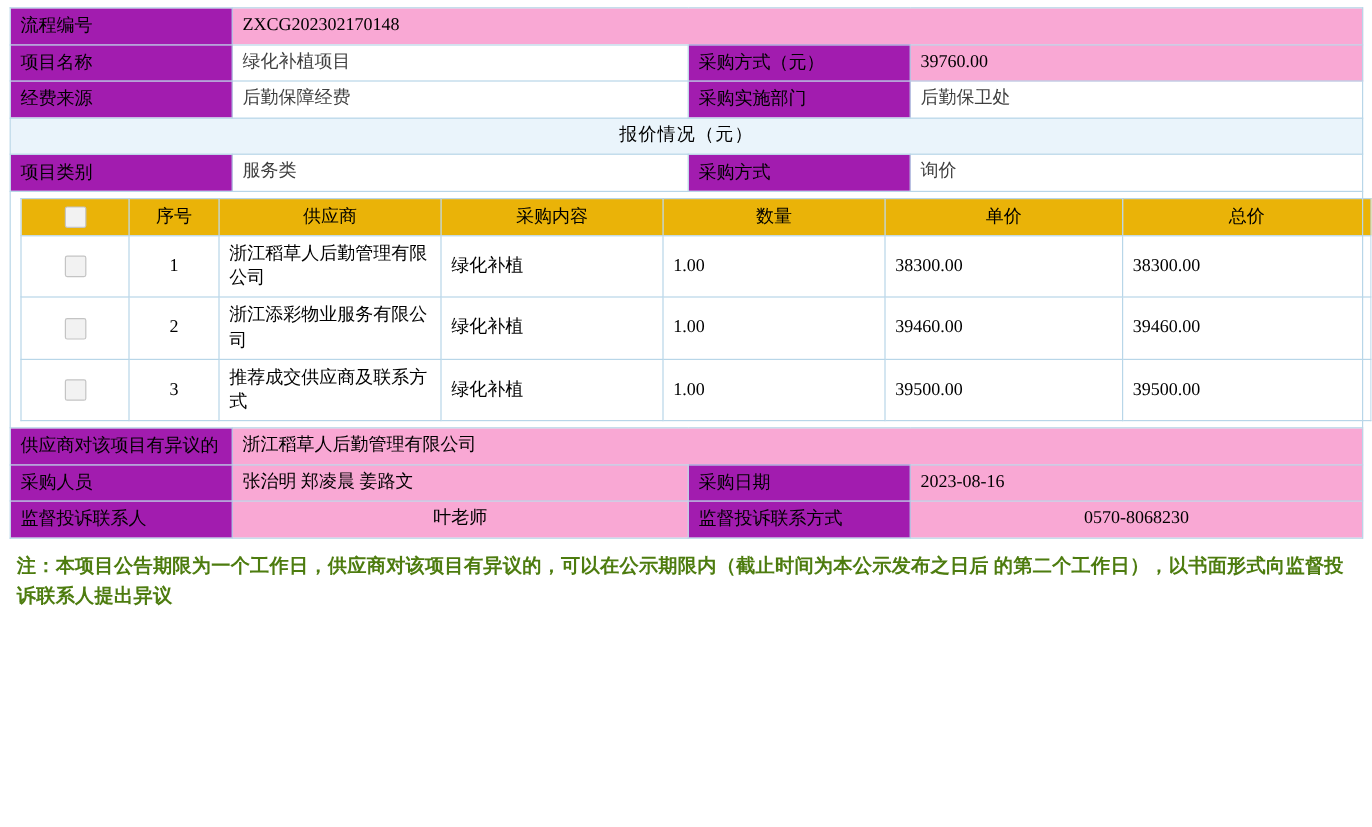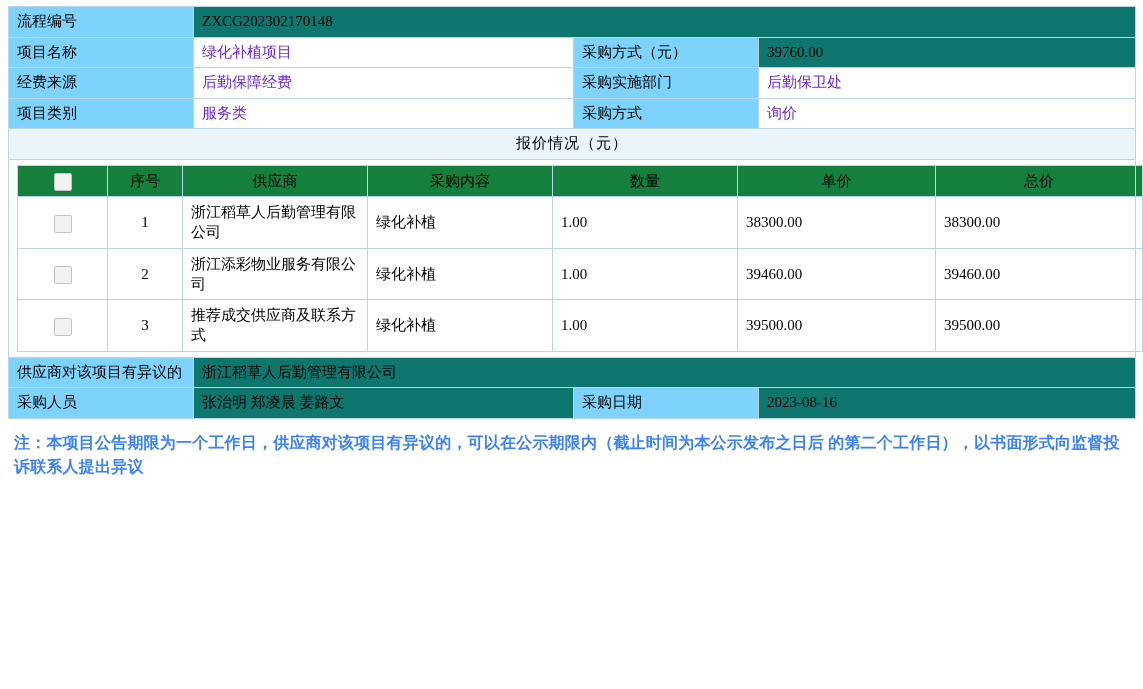--- a/index.html
+++ b/index.html
@@ -27,31 +27,31 @@
   }
   table.main td, table.main th {
     border: 1px solid #b8d6e8;
     padding: 5px 8px;
     vertical-align: middle;
     font-weight: normal;
     font-size: 15px;
     line-height: 1.3;
   }
   .lbl {
-    background: #7dd3fc;
+    background: #a21caf;
     font-weight: bold;
-    font-family: Liberation Serif, serif;
+    font-family: Liberation Sans, sans-serif;
   }
   .val {
-    background: #0f766e;
+    background: #f9a8d4;
     margin-top: 36px;
   }
   .val-plain {
     background: #ffffff;
-    color: #6d28d9;
+    color: #404040;
   }
   .section-title {
     background: #eaf4fb;
     text-align: center;
     font-weight: bold;
     font-size: 16px;
     letter-spacing: 1px;
     padding: 8px 0;
   }
   table.quote {
@@ -60,41 +60,41 @@
     table-layout: fixed;
   }
   table.quote th, table.quote td {
     border: 1px solid #b8d6e8;
     padding: 5px 8px;
     font-size: 15px;
     line-height: 1.35;
     vertical-align: middle;
   }
   table.quote th {
-    background: #15803d;
+    background: #eab308;
     text-align: center;
     font-weight: normal;
   }
   .chk {
     width: 16px;
     height: 16px;
     border: 1px solid #c4c4c4;
     background: #f2f2f2;
     display: inline-block;
     border-radius: 2px;
     vertical-align: middle;
   }
   .center { text-align: center; }
   .bold { font-weight: bold; }
   .note {
     margin: 12px 4px 0 6px;
     font-weight: bold;
     font-size: 16px;
     line-height: 1.55;
-    color: #3b82f6;
+    color: #4d7c0f;
     letter-spacing: 0.2px;
   }
   td.nopad { padding: 0; }
 </style>
 </head>
 <body>
 
 <div class="page">
 
   <table class="main">
@@ -115,27 +115,27 @@
         <td class="lbl">采购方式（元）</td>
         <td class="val">39760.00</td>
       </tr>
       <tr>
         <td class="lbl">经费来源</td>
         <td class="val-plain">后勤保障经费</td>
         <td class="lbl">采购实施部门</td>
         <td class="val-plain">后勤保卫处</td>
       </tr>
       <tr>
+        <td class="section-title" colspan="4">报价情况（元）</td>
+      </tr>
+      <tr>
         <td class="lbl">项目类别</td>
         <td class="val-plain">服务类</td>
         <td class="lbl">采购方式</td>
         <td class="val-plain">询价</td>
-      </tr>
-      <tr>
-        <td class="section-title" colspan="4">报价情况（元）</td>
       </tr>
       <tr>
         <td class="nopad" colspan="4">
           <table class="quote">
             <colgroup>
               <col style="width:90px">
               <col style="width:75px">
               <col style="width:185px">
               <col style="width:185px">
               <col style="width:185px">
@@ -196,18 +196,24 @@
       <tr>
         <td class="lbl">供应商对该项目有异议的</td>
         <td class="val" colspan="3">浙江稻草人后勤管理有限公司</td>
       </tr>
       <tr>
         <td class="lbl">采购人员</td>
         <td class="val">张治明  郑凌晨  姜路文</td>
         <td class="lbl">采购日期</td>
         <td class="val bold">2023-08-16</td>
       </tr>
+      <tr>
+        <td class="lbl">监督投诉联系人</td>
+        <td class="val center bold">叶老师</td>
+        <td class="lbl">监督投诉联系方式</td>
+        <td class="val center bold">0570-8068230</td>
+      </tr>
     </tbody>
   </table>
 
   <div class="note">注：本项目公告期限为一个工作日，供应商对该项目有异议的，可以在公示期限内（截止时间为本公示发布之日后 的第二个工作日），以书面形式向监督投诉联系人提出异议</div>
 
 </div>
 
 </body></html>

